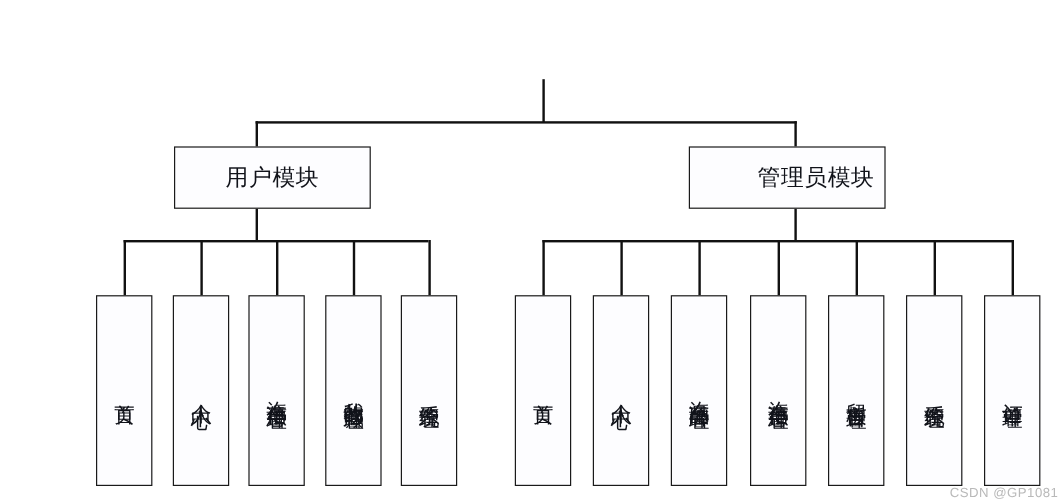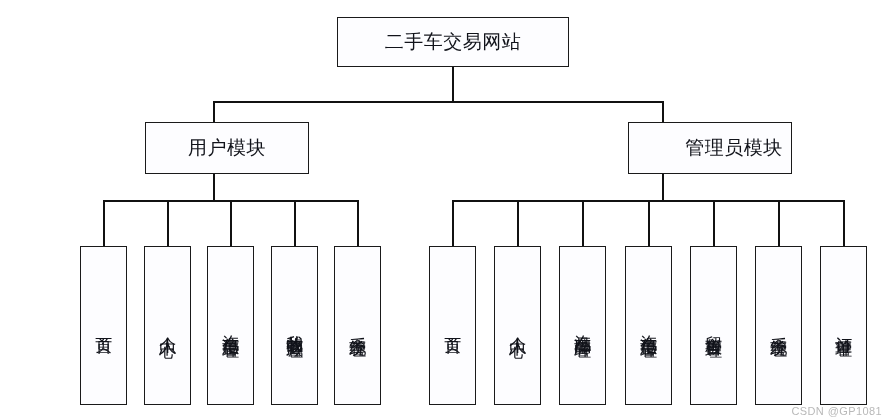--- a/index.html
+++ b/index.html
@@ -38,21 +38,21 @@
     height: 50px;
   }
   #root-node .node-label { font-size: 19px; }
 
   .module-node {
     width: 164px;
     height: 52px;
     top: 122px;
   }
   #module-user { left: 145px; }
-  #module-admin { left: 628px; padding-left: 48px; }
+  #module-admin { left: 574px; padding-left: 48px; }
   .module-node .node-label { font-size: 19px; }
 
   .leaf-node {
     top: 246px;
     height: 159px;
     width: 47px;
   }
   .leaf-node .node-label {
     writing-mode: vertical-rl;
     text-orientation: upright;
@@ -85,23 +85,20 @@
     color: #b9b9b9;
     letter-spacing: 0.4px;
     user-select: none;
   }
 </style>
 </head>
 <body>
 
 <div id="canvas">
 
-  <div class="node" id="root-node">
-    <span class="node-label">二手车交易网站</span>
-  </div>
 
   <div class="line-v" style="left:452px; top:66px; height:36px;"></div>
 
   <div class="line-h" style="left:213px; top:101px; width:451px;"></div>
 
   <div class="line-v" style="left:213px; top:101px; height:22px;"></div>
   <div class="line-v" style="left:662px; top:101px; height:22px;"></div>
 
   <div class="node module-node" id="module-user">
     <span class="node-label">用户模块</span>

